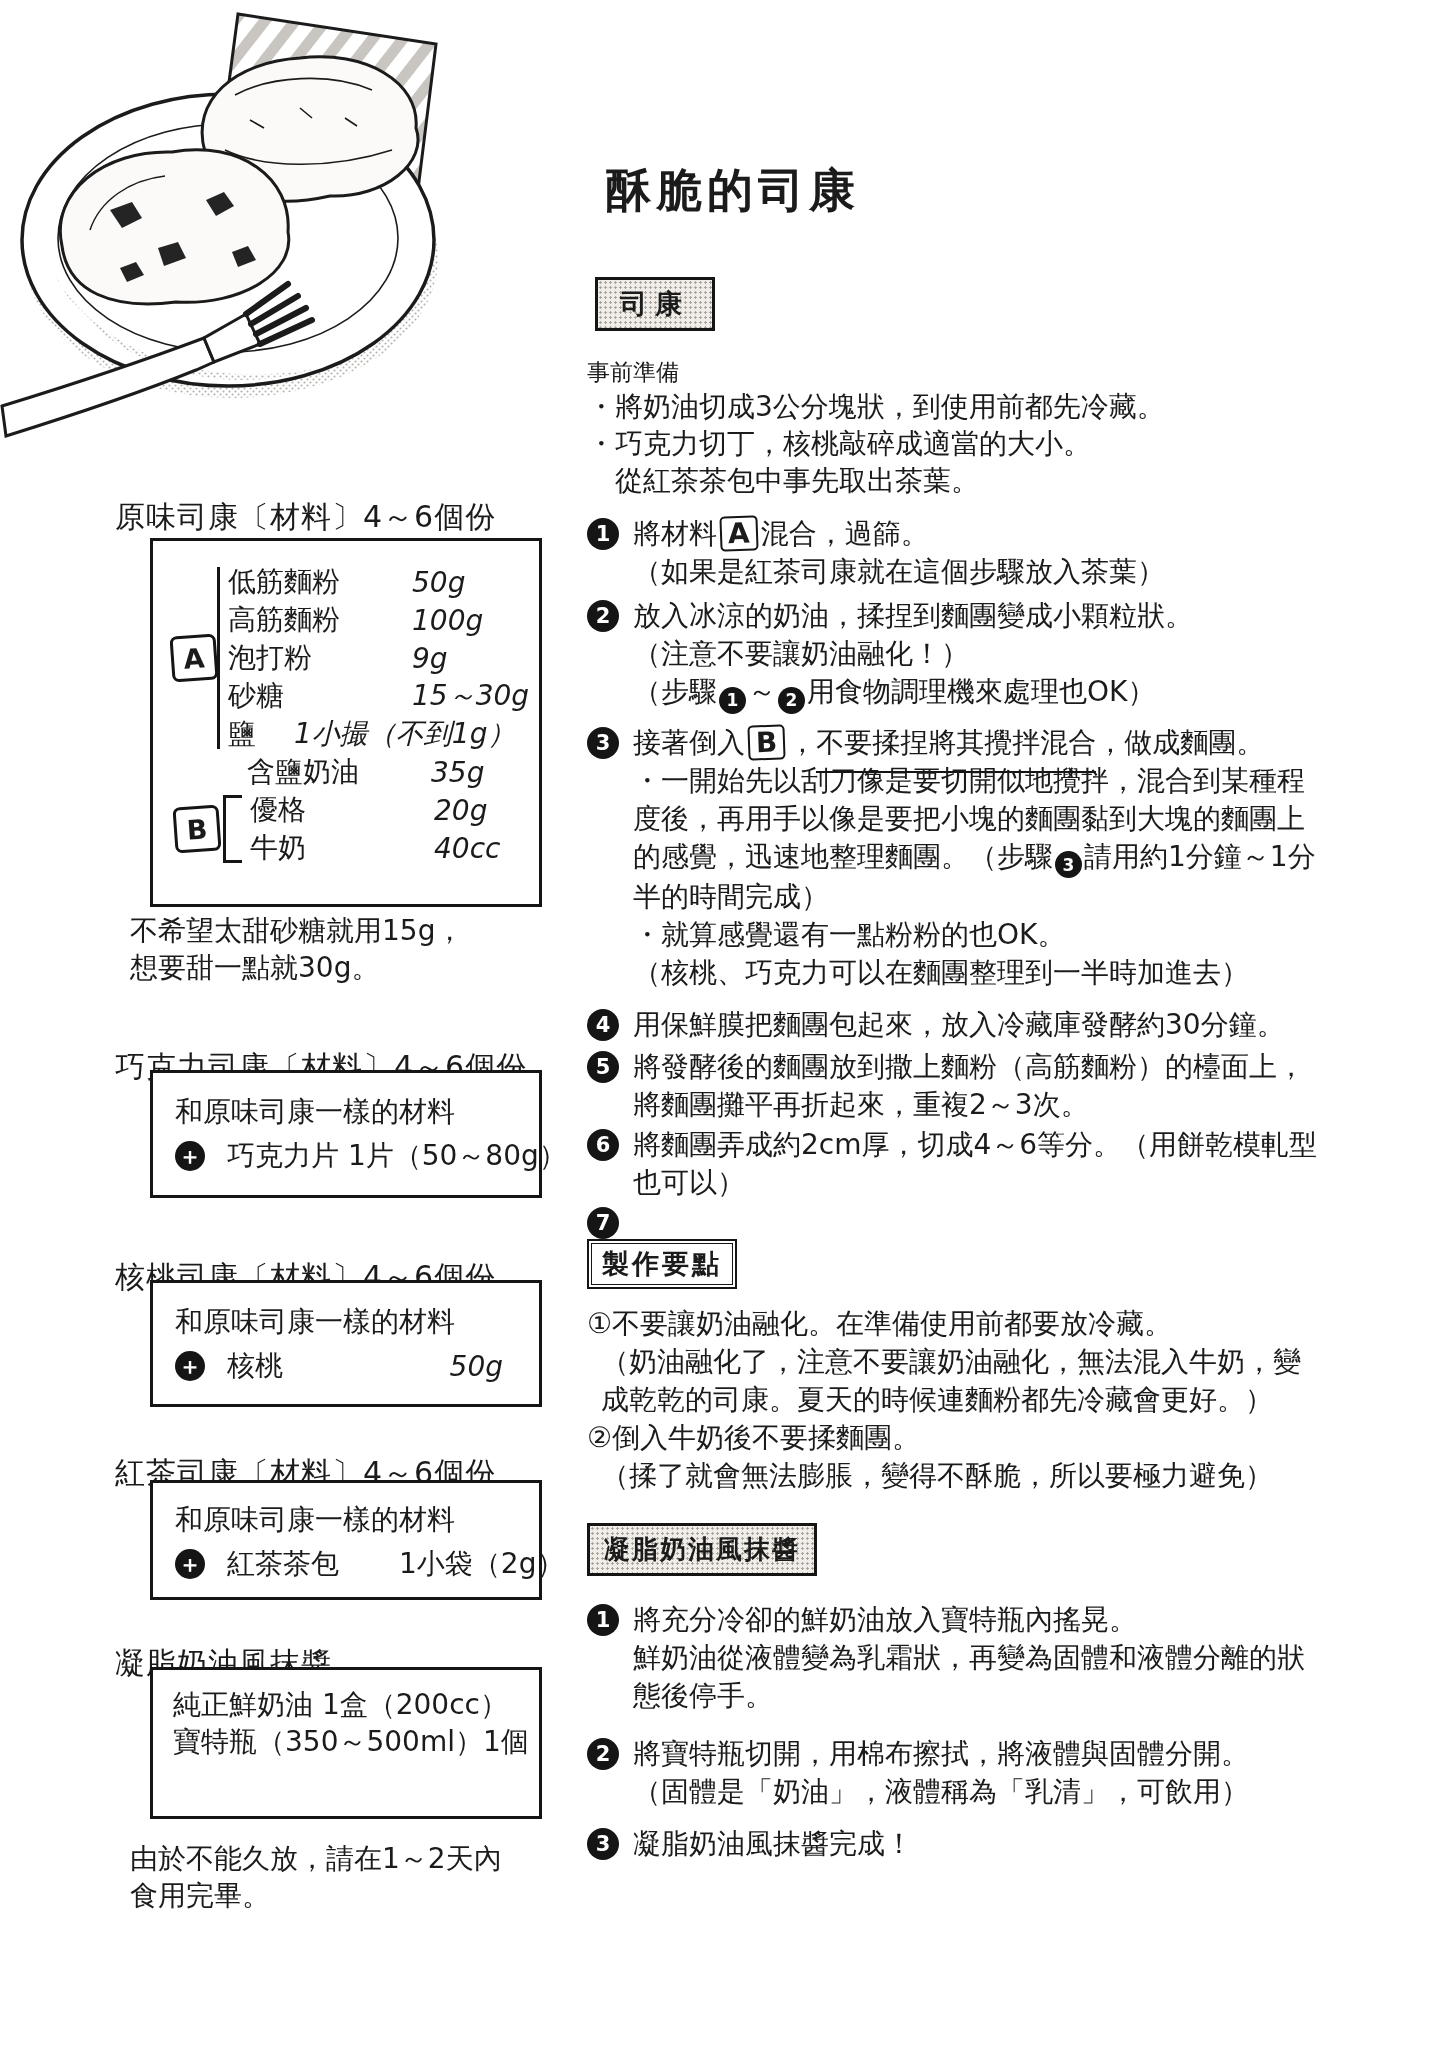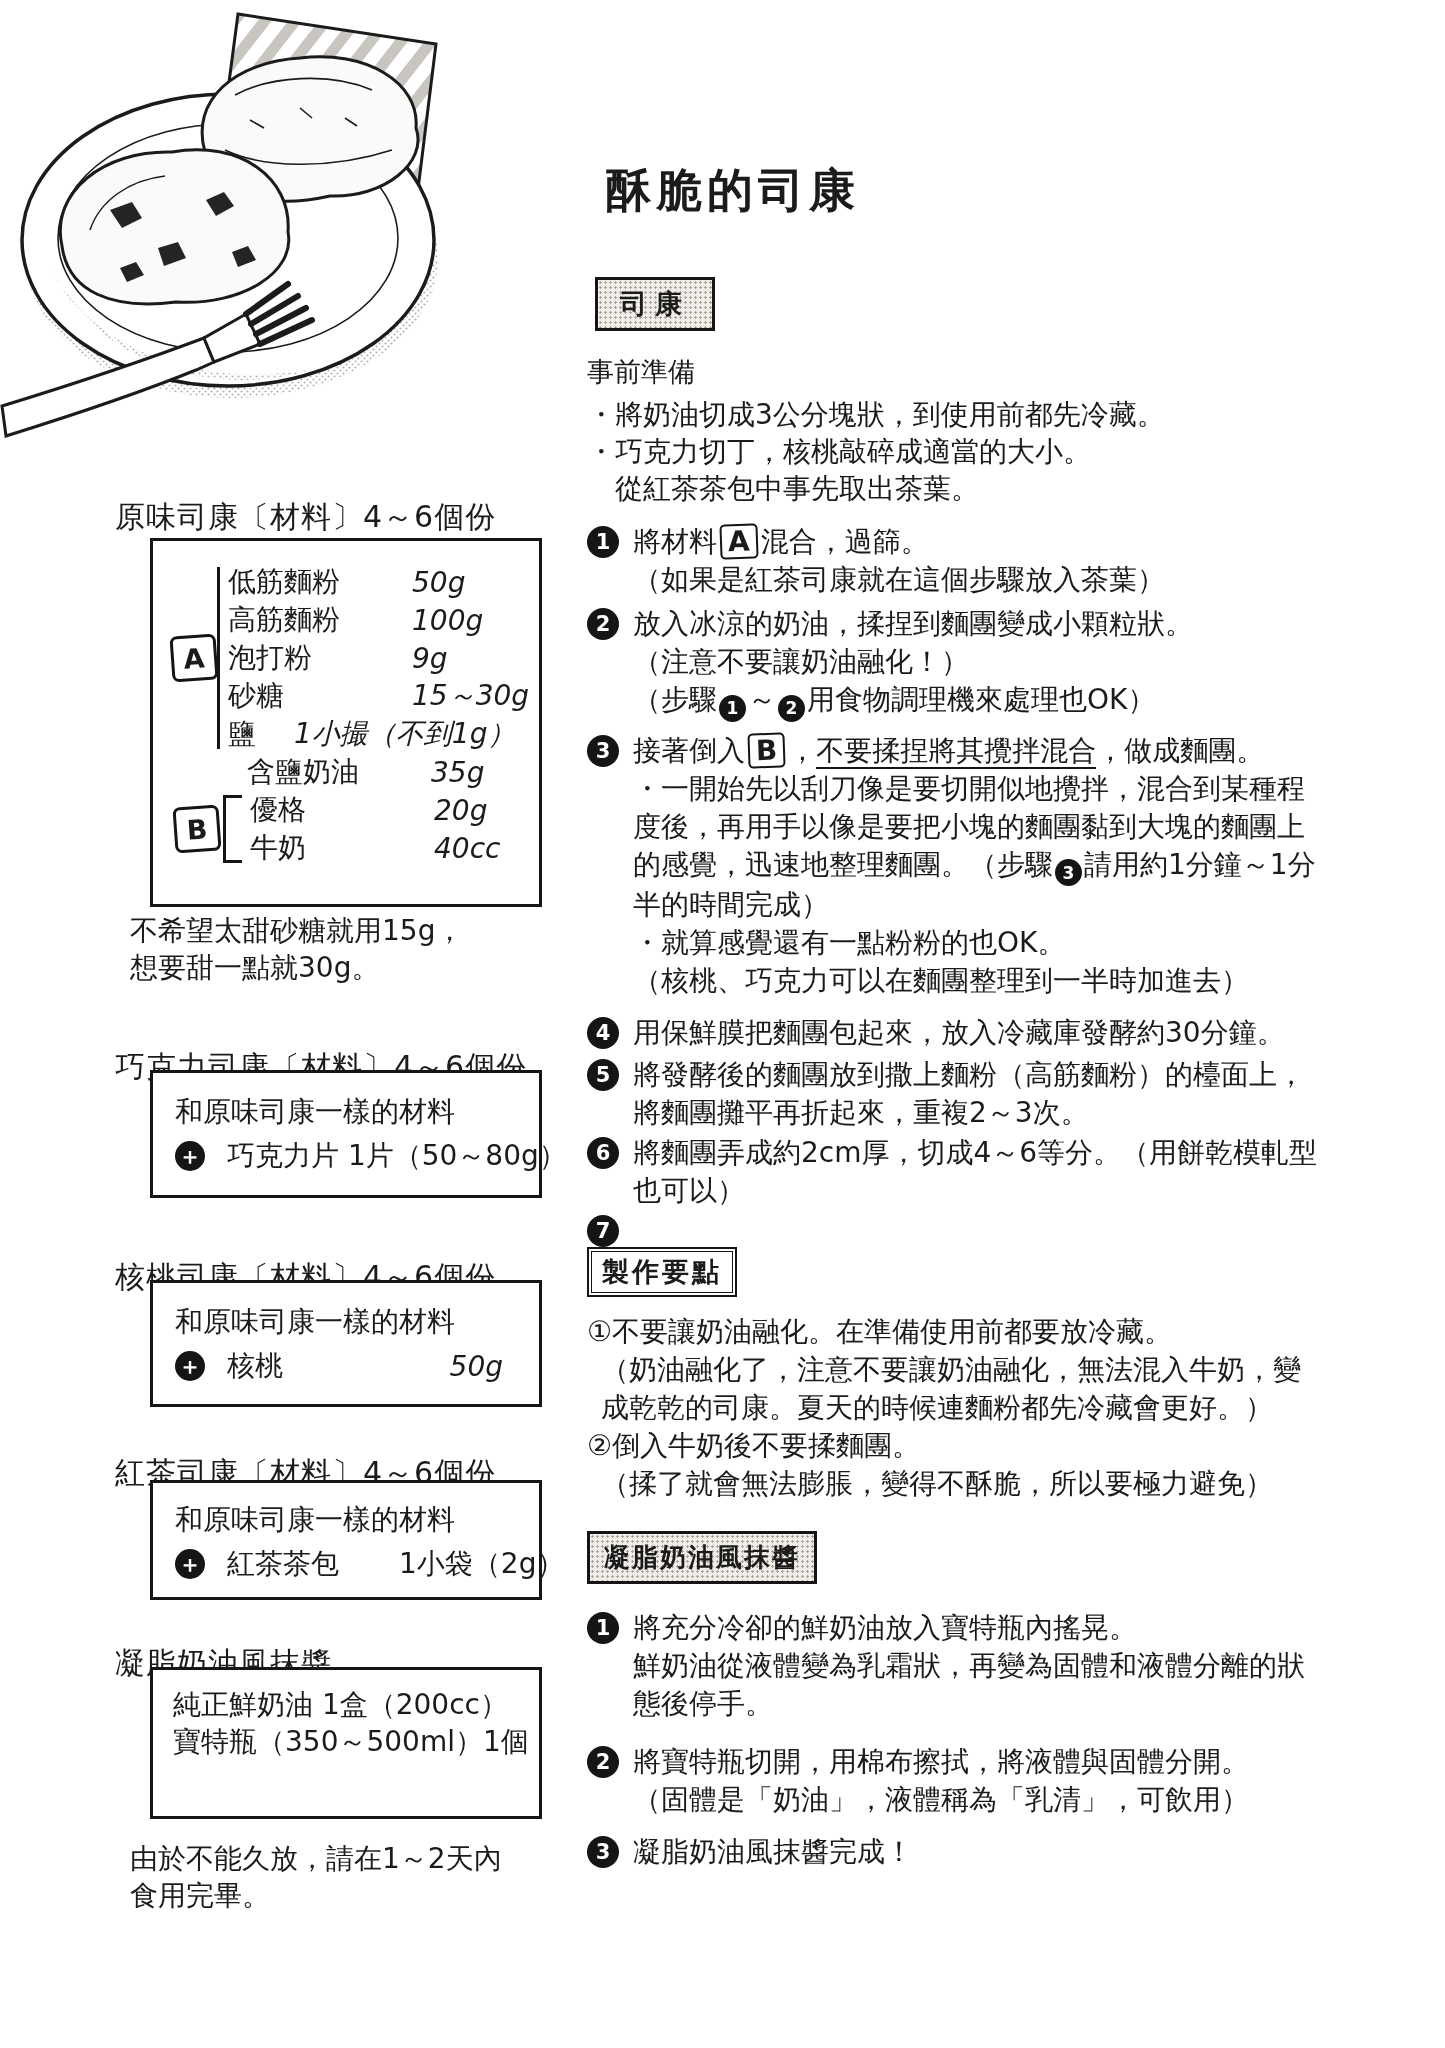--- a/index.html
+++ b/index.html
@@ -7,34 +7,34 @@
        font-family:"DejaVu Sans",sans-serif;overflow:hidden;}
   .illo{position:absolute;left:0;top:0;}
   
   .right-col{position:absolute;left:587px;top:160px;width:858px;}
   .title{font-size:46px;font-weight:600;letter-spacing:5px;margin:0 0 55px 18px;white-space:nowrap;}
   .tone-label{display:inline-block;border:3px solid #151515;padding:6px 22px;font-size:27px;
       font-weight:600;letter-spacing:8px;margin:0 0 25px 8px;white-space:nowrap;
       background-color:#f0ede8;background-image:radial-gradient(#a9a49d 1.1px,transparent 1.1px);
       background-size:5px 5px;}
   .tone-label.cream{letter-spacing:2px;margin-left:0;padding:6px 14px;font-size:26px;}
-  .prep-h{font-size:27px;line-height:32px;margin-bottom:8px;white-space:nowrap;}
+  .prep-h{font-size:23px;line-height:32px;white-space:nowrap;}
   .prep-line{font-size:28px;line-height:37px;white-space:nowrap;}
   .prep-line.indent{padding-left:28px;}
   .prep-wrap{margin-bottom:16px;}
   .step{display:flex;gap:14px;}
   .marker{flex:0 0 32px;width:32px;height:32px;border-radius:50%;background:#151515;color:#fff;
       display:flex;align-items:center;justify-content:center;font-size:21px;font-weight:700;margin-top:3px;}
   .step-body{font-size:28px;line-height:38px;}
   .sline{white-space:nowrap;}
   .inum{display:inline-flex;width:27px;height:27px;border-radius:50%;background:#151515;color:#fff;
       font-size:17px;font-weight:700;align-items:center;justify-content:center;vertical-align:-5px;margin:0 2px;}
   .chip{display:inline-block;border:2.5px solid #151515;border-radius:5px;padding:0 6px;line-height:31px;
       font-weight:700;margin:0 3px;transform:rotate(-2deg);}
-  .uline{border-bottom:2.5px solid #151515;padding-bottom:0;}
+  .uline{border-bottom:2.5px solid #151515;padding-bottom:12px;}
   .kp-outer{display:inline-block;border:2.5px solid #151515;padding:2px;margin-bottom:16px;}
   .kp-inner{border:1.5px solid #151515;padding:2px 10px;font-size:27px;font-weight:600;letter-spacing:3px;white-space:nowrap;}
   .kp-line{font-size:28px;line-height:38px;white-space:nowrap;}
   .kp-line.indent{padding-left:14px;}
   .kp-wrap{margin-bottom:28px;}
   .mb6{margin-bottom:6px;} .mb10{margin-bottom:10px;} .mb14{margin-bottom:14px;}
   .mb4{margin-bottom:4px;} .mb2{margin-bottom:2px;} .mb20{margin-bottom:20px;}
   
   .left-col{position:absolute;left:115px;top:497px;width:440px;}
   .recipe-heading{position:absolute;left:0;font-size:30px;letter-spacing:1px;white-space:nowrap;}

